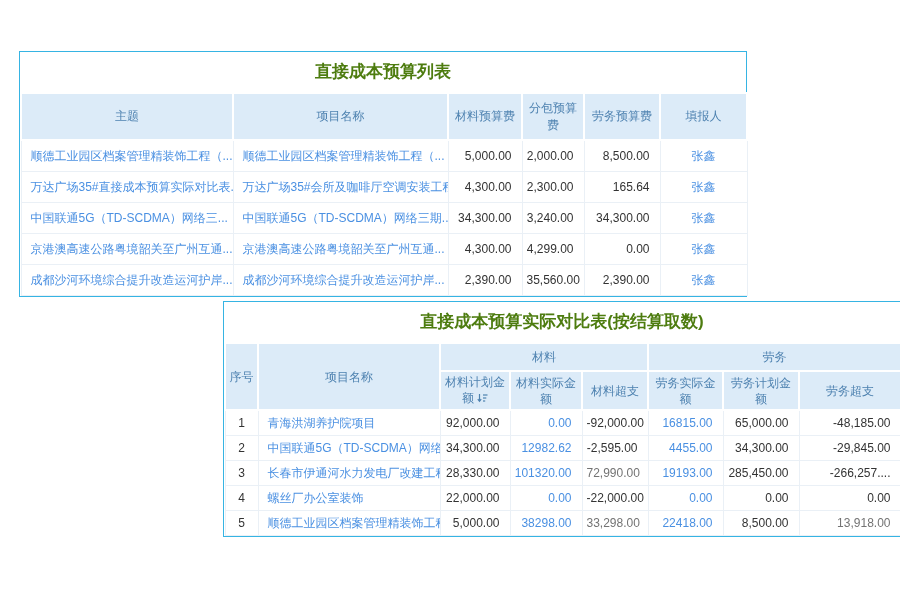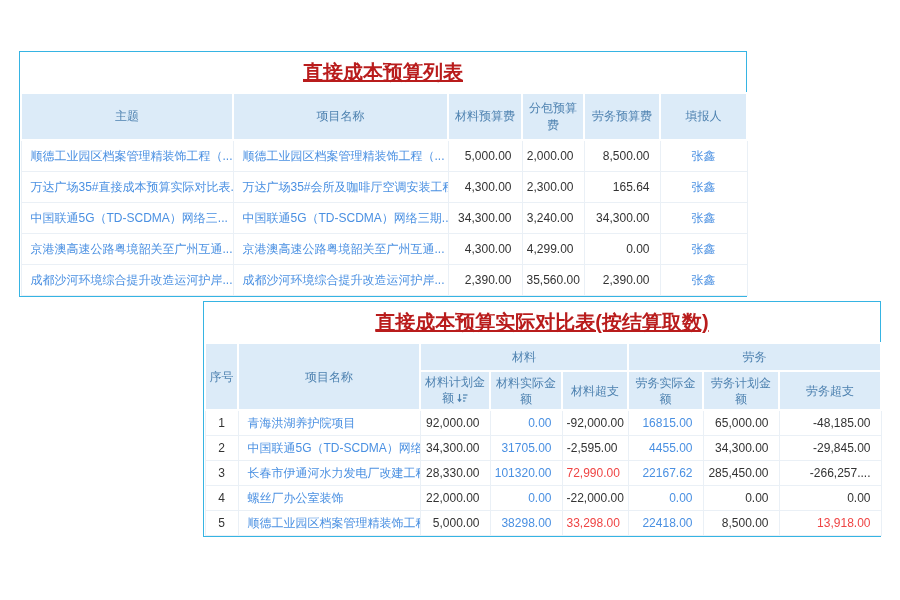--- a/index.html
+++ b/index.html
@@ -7,22 +7,22 @@
     width:900px;height:600px;background:#ffffff;position:relative;
     font-family:"Liberation Sans","DejaVu Sans",sans-serif;
     overflow:hidden;
   }
   .card{
     position:absolute;background:#ffffff;
     border:1px solid #36b4e3;
     box-sizing:border-box;
   }
   .card-title{
-    text-align:center;font-weight:bold;font-size:20px;color:#b91c1c;
-    height:40px;line-height:40px;white-space:nowrap;overflow:hidden;text-decoration:underline;
+    text-align:center;font-weight:bold;font-size:17px;color:#4d7c0f;
+    height:40px;line-height:40px;white-space:nowrap;overflow:hidden;
   }
   table{border-collapse:collapse;table-layout:fixed;width:100%;}
   th{
     background:#dcebf8;color:#4e82b0;font-weight:normal;font-size:12px;
     text-align:center;border:2px solid #ffffff;padding:2px 2px;
     line-height:1.35;overflow:hidden;
   }
   td{
     font-size:12px;color:#333333;
     border:1px solid #eaf0f6;
@@ -31,21 +31,21 @@
   }
   .t1 .hdr th{height:41px;}
   .t1 tr.body-row td{height:30px;}
   .t2 .grp th{height:22px;}
   .t2 .sub th{height:32px;}
   .t2 tr.body-row td{height:24px;}
   .al{text-align:left;padding-left:9px;}
   .ar{text-align:right;padding-right:10px;}
   .ac{text-align:center;}
   .blue{color:#4a90e2;}
-  .red{color:#ef4444;}
+  .red{color:#737373;}
   .sort-ic{display:inline-block;vertical-align:-1px;margin-left:3px;}
 </style>
 </head>
 <body>
 
 <div class="card" style="left:19px;top:51px;width:728px;">
   <div class="card-title">直接成本预算列表</div>
   <table class="t1">
     <colgroup>
       <col style="width:212px">
@@ -101,21 +101,21 @@
       <td class="al blue">成都沙河环境综合提升改造运河护岸...</td>
       <td class="ar">2,390.00</td>
       <td class="ar">35,560.00</td>
       <td class="ar">2,390.00</td>
       <td class="ac blue">张鑫</td>
     </tr>
   </tbody>
     </table>
 </div>
 
-<div class="card" style="left:203px;top:301px;width:678px;">
+<div class="card" style="left:223px;top:301px;width:678px;">
   <div class="card-title">直接成本预算实际对比表(按结算取数)</div>
   <table class="t2">
     <colgroup>
       <col style="width:33px">
         <col style="width:182px">
         <col style="width:70px">
         <col style="width:72px">
       <col style="width:66px">
         <col style="width:75px">
         <col style="width:76px">
@@ -151,33 +151,33 @@
       <td class="ar blue">0.00</td>
       <td class="ar">-92,000.00</td>
       <td class="ar blue">16815.00</td>
       <td class="ar">65,000.00</td>
       <td class="ar">-48,185.00</td>
     </tr>
     <tr class="body-row">
       <td class="ac">2</td>
       <td class="al blue">中国联通5G（TD-SCDMA）网络三</td>
       <td class="ar">34,300.00</td>
-      <td class="ar blue">31705.00</td>
+      <td class="ar blue">12982.62</td>
       <td class="ar">-2,595.00</td>
       <td class="ar blue">4455.00</td>
       <td class="ar">34,300.00</td>
       <td class="ar">-29,845.00</td>
     </tr>
     <tr class="body-row">
       <td class="ac">3</td>
       <td class="al blue">长春市伊通河水力发电厂改建工程</td>
       <td class="ar">28,330.00</td>
       <td class="ar blue">101320.00</td>
       <td class="ar red">72,990.00</td>
-      <td class="ar blue">22167.62</td>
+      <td class="ar blue">19193.00</td>
       <td class="ar">285,450.00</td>
       <td class="ar">-266,257....</td>
     </tr>
     <tr class="body-row">
       <td class="ac">4</td>
       <td class="al blue">螺丝厂办公室装饰</td>
       <td class="ar">22,000.00</td>
       <td class="ar blue">0.00</td>
       <td class="ar">-22,000.00</td>
       <td class="ar blue">0.00</td>

